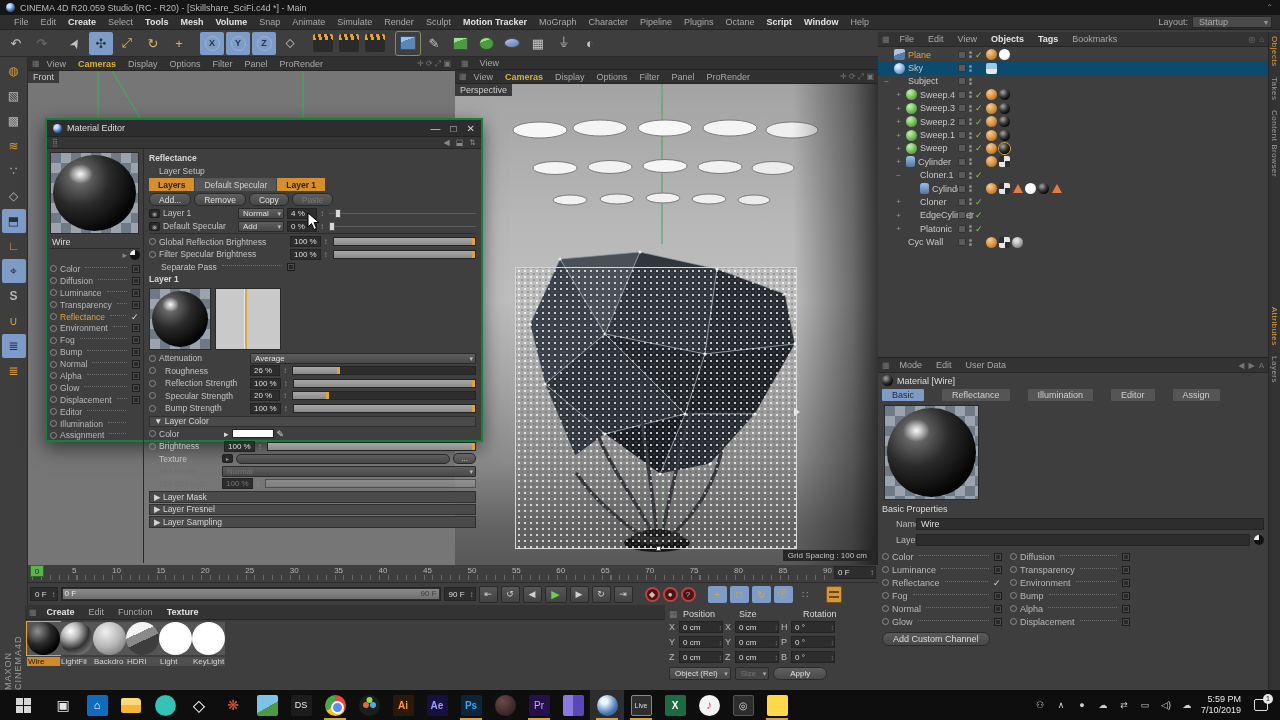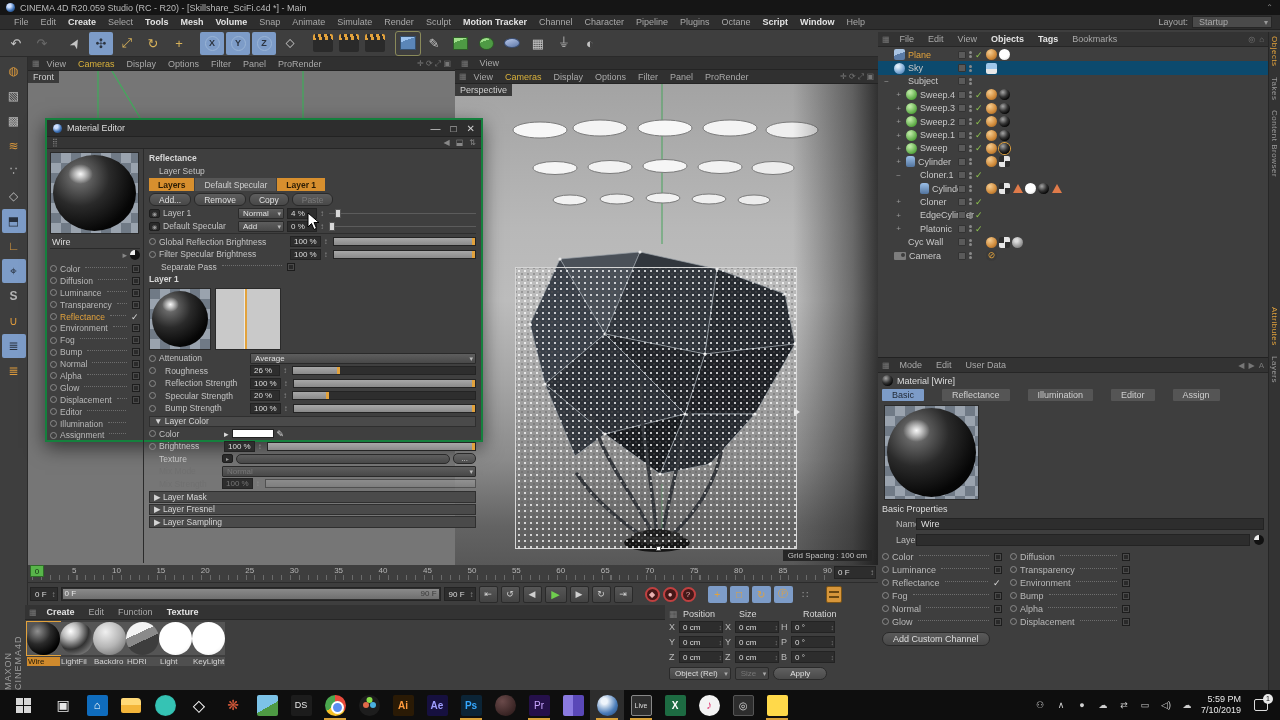--- a/index.html
+++ b/index.html
@@ -32,21 +32,21 @@
   .gcube{width:15px;height:13px;background:linear-gradient(160deg,#9fe08a 30%,#4e9a44 30%);border:1px solid #2e5c28}
   .ellip{width:16px;height:10px;border-radius:50%;background:linear-gradient(160deg,#b9c9ea,#5d77a8);border:1px solid #3b4f75}
   
   #leftbar{position:absolute;left:0;top:57px;width:28px;height:633px;background:#3e3e3e;border-right:1px solid #2c2c2c;display:flex;flex-direction:column;align-items:center;padding-top:2px;gap:1px}
   .lbtn{width:24px;height:24px;border-radius:2px;display:flex;align-items:center;justify-content:center;font-size:12px;color:#b5b5b5}
   .lbtn[data-on="1"]{background:#7d9cc8;color:#27303d}
   .lbtn .or{color:#dd9a3c}
   
   .vpmenu{height:14px;background:#303030;display:flex;align-items:center;font-size:9px;gap:2px;padding:0 4px;border-bottom:1px solid #242424}
   .vpmenu .mitem{padding:0 5px}
-  .vpmenu .mitem[data-accent="1"]{color:#d9b13b;font-weight:normal}
+  .vpmenu .mitem[data-accent="1"]{color:#d9b13b;font-weight:bold}
   .vplabel{position:absolute;left:0;font-size:9px;background:#3a3a3a;color:#cfcfcf;padding:1px 5px;z-index:3}
   #front-vp{position:absolute;left:28px;top:57px;width:427px;height:508px;background:#767676;overflow:hidden}
   #persp-vp{position:absolute;left:455px;top:57px;width:423px;height:508px;background:#b0b0b0;overflow:hidden}
   #persp-head{height:13px;background:#303030;display:flex;align-items:center;font-size:9px;padding:0 6px;gap:5px;border-bottom:1px solid #242424}
   #persp-scene{position:absolute;left:0;top:27px;right:0;bottom:0;
     background:linear-gradient(180deg,#a3a3a3 0%,#b8b8b8 30%,#bdbdbd 45%,#a6a6a6 62%,#8b8b8b 78%,#636363 92%,#585858 100%)}
   #persp-darkR{position:absolute;right:0;top:0;width:85px;height:100%;background:linear-gradient(90deg,rgba(40,40,40,0) 0%,rgba(40,40,40,.55) 70%,rgba(20,20,20,.8) 100%)}
   #rr{position:absolute;border:1px solid #d6d6d6;
       background-image:radial-gradient(circle,rgba(255,255,255,.75) 0 .7px,rgba(255,255,255,0) 1px),radial-gradient(circle,rgba(90,90,90,.5) 0 .6px,rgba(0,0,0,0) 1px);
       background-size:6px 6px,6px 6px;background-position:0 0,3px 3px}
@@ -304,21 +304,21 @@
     <span class="mitem">Animate</span>
 
     <span class="mitem">Simulate</span>
 
     <span class="mitem">Render</span>
 
     <span class="mitem">Sculpt</span>
 
     <span class="mitem" data-strong="1">Motion Tracker</span>
 
-    <span class="mitem">Channel</span>
+    <span class="mitem">MoGraph</span>
 
     <span class="mitem">Character</span>
 
     <span class="mitem">Pipeline</span>
 
     <span class="mitem">Plugins</span>
 
     <span class="mitem">Octane</span>
 
     <span class="mitem" data-strong="1">Script</span>
@@ -859,38 +859,20 @@
           </span>
           <span class="ocheck" data-st="dots"></span>
         </div>
         <div class="otags">
           <span class="otag" data-icon="phong"></span>
           <span class="otag" data-icon="checker"></span>
           <span class="otag" data-icon="mat-gray"></span>
         </div>
       </div>
 
-      <div class="orow" data-depth="0">
-        <div class="oleft">
-          <span class="caret"></span>
-          <span class="oicon" data-icon="camera"></span>
-          <span class="oname">Camera</span>
-        </div>
-        <div class="ostate">
-          <span class="chip"></span>
-          <span class="vdots">
-            <i></i>
-            <i></i>
-          </span>
-          <span class="ocheck" data-st="dots"></span>
-        </div>
-        <div class="otags">
-          <span class="otag" data-icon="protection"></span>
-        </div>
-      </div>
 
   </div>
 </div>
 
 <div id="attrpanel">
   <div class="panelmenu">
     <span class="grip">▦</span>
 
       <span class="mitem">Mode</span>
 

